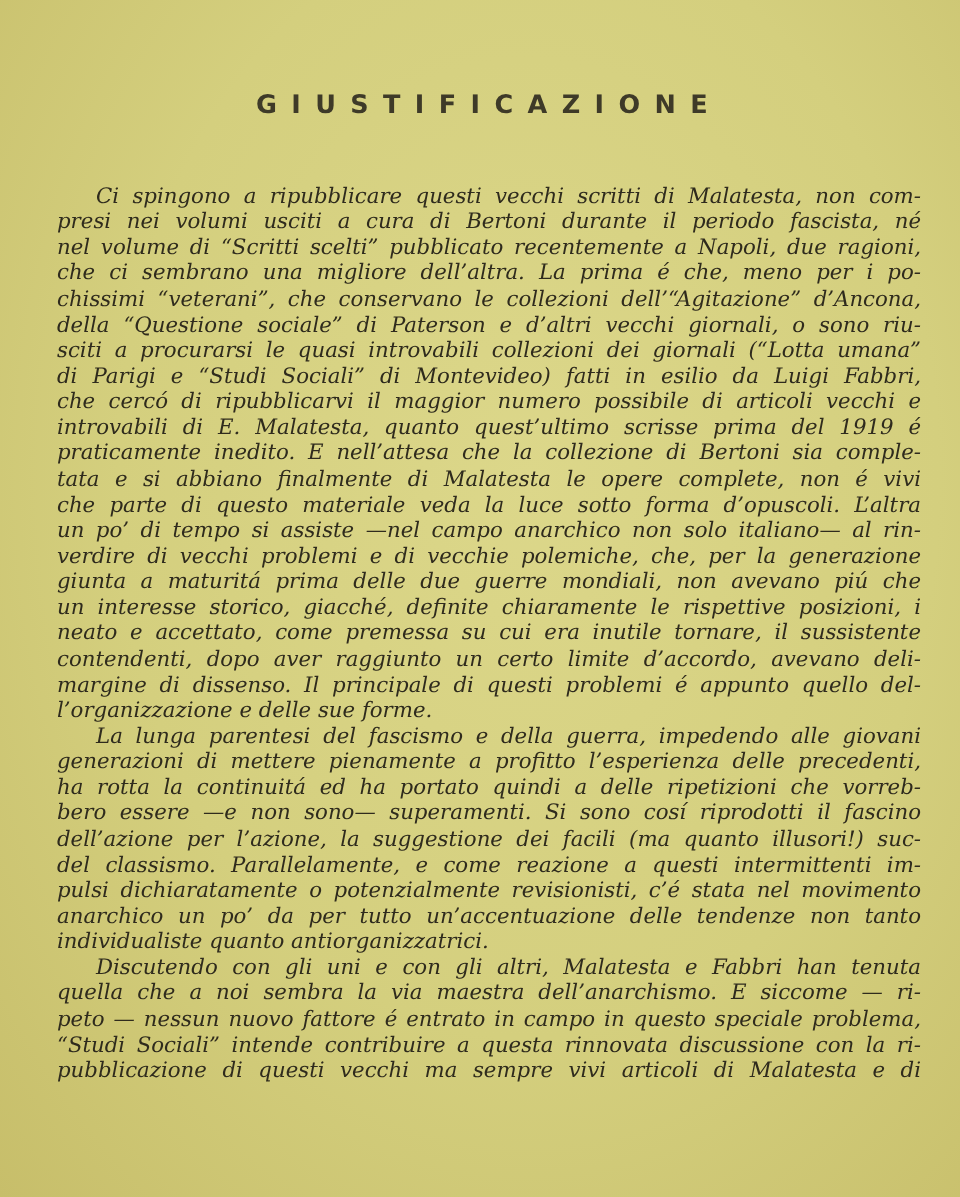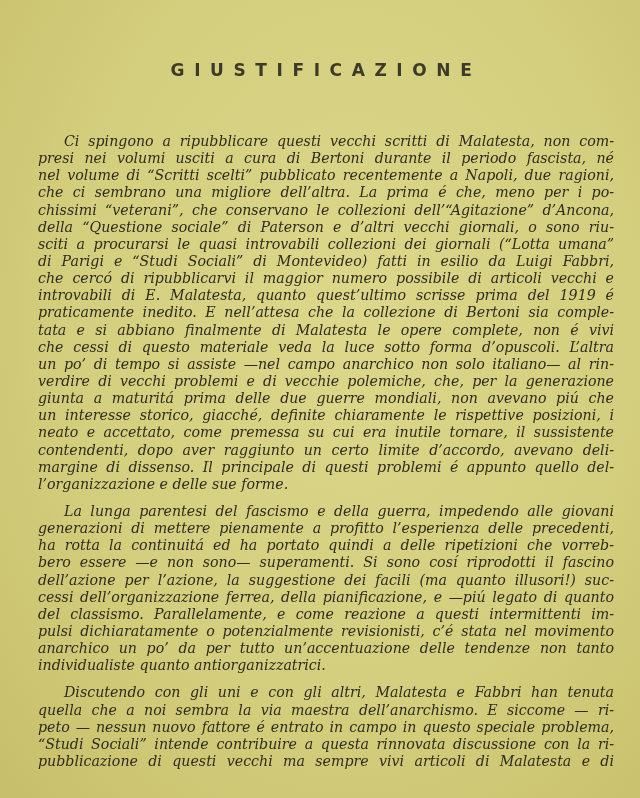--- a/index.html
+++ b/index.html
@@ -46,21 +46,20 @@
     .line {
       display: block;
       white-space: nowrap;
       text-align: justify;
       text-align-last: justify;
       height: 17.15px;
       overflow: visible;
     }
     .line.indent {
       padding-left: 26px;
-      margin-top: 10px;
     }
     .line.last {
       text-align-last: left;
     }
   </style>
 </head>
 <body>
 
 <div class="page">
   <div class="title">GIUSTIFICAZIONE</div>
@@ -71,35 +70,34 @@
     <span class="line">nel volume di “Scritti scelti” pubblicato recentemente a Napoli, due ragioni,</span>
     <span class="line">che ci sembrano una migliore dell’altra. La prima é che, meno per i po-</span>
     <span class="line">chissimi “veterani”, che conservano le collezioni dell’“Agitazione” d’Ancona,</span>
     <span class="line">della “Questione sociale” di Paterson e d’altri vecchi giornali, o sono riu-</span>
     <span class="line">sciti a procurarsi le quasi introvabili collezioni dei giornali (“Lotta umana”</span>
     <span class="line">di Parigi e “Studi Sociali” di Montevideo) fatti in esilio da Luigi Fabbri,</span>
     <span class="line">che cercó di ripubblicarvi il maggior numero possibile di articoli vecchi e</span>
     <span class="line">introvabili di E. Malatesta, quanto quest’ultimo scrisse prima del 1919 é</span>
     <span class="line">praticamente inedito. E nell’attesa che la collezione di Bertoni sia comple-</span>
     <span class="line">tata e si abbiano finalmente di Malatesta le opere complete, non é vivi</span>
-    <span class="line">che cessi di questo materiale veda la luce sotto forma d’opuscoli. L’altra</span>
+    <span class="line">che parte di questo materiale veda la luce sotto forma d’opuscoli. L’altra</span>
     <span class="line">un po’ di tempo si assiste —nel campo anarchico non solo italiano— al rin-</span>
     <span class="line">verdire di vecchi problemi e di vecchie polemiche, che, per la generazione</span>
     <span class="line">giunta a maturitá prima delle due guerre mondiali, non avevano piú che</span>
     <span class="line">un interesse storico, giacché, definite chiaramente le rispettive posizioni, i</span>
     <span class="line">neato e accettato, come premessa su cui era inutile tornare, il sussistente</span>
     <span class="line">contendenti, dopo aver raggiunto un certo limite d’accordo, avevano deli-</span>
     <span class="line">margine di dissenso. Il principale di questi problemi é appunto quello del-</span>
     <span class="line last">l’organizzazione e delle sue forme.</span>
     <span class="line indent">La lunga parentesi del fascismo e della guerra, impedendo alle giovani</span>
     <span class="line">generazioni di mettere pienamente a profitto l’esperienza delle precedenti,</span>
     <span class="line">ha rotta la continuitá ed ha portato quindi a delle ripetizioni che vorreb-</span>
     <span class="line">bero essere —e non sono— superamenti. Si sono cosí riprodotti il fascino</span>
     <span class="line">dell’azione per l’azione, la suggestione dei facili (ma quanto illusori!) suc-</span>
-    <span class="line">cessi dell’organizzazione ferrea, della pianificazione, e —piú legato di quanto</span>
     <span class="line">del classismo. Parallelamente, e come reazione a questi intermittenti im-</span>
     <span class="line">pulsi dichiaratamente o potenzialmente revisionisti, c’é stata nel movimento</span>
     <span class="line">anarchico un po’ da per tutto un’accentuazione delle tendenze non tanto</span>
     <span class="line last">individualiste quanto antiorganizzatrici.</span>
     <span class="line indent">Discutendo con gli uni e con gli altri, Malatesta e Fabbri han tenuta</span>
     <span class="line">quella che a noi sembra la via maestra dell’anarchismo. E siccome — ri-</span>
     <span class="line">peto — nessun nuovo fattore é entrato in campo in questo speciale problema,</span>
     <span class="line">“Studi Sociali” intende contribuire a questa rinnovata discussione con la ri-</span>
     <span class="line">pubblicazione di questi vecchi ma sempre vivi articoli di Malatesta e di</span>
   </div>

